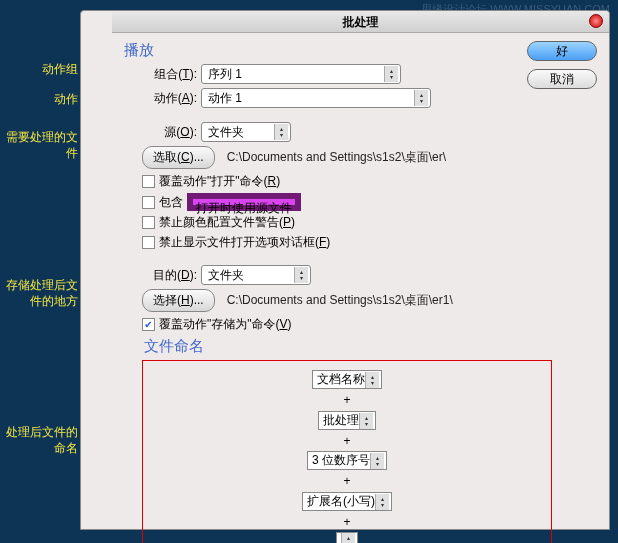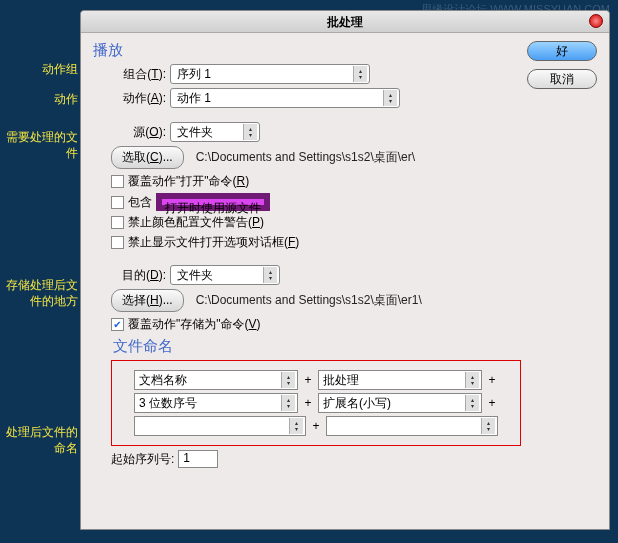--- a/index.html
+++ b/index.html
@@ -1,40 +1,40 @@
 <!DOCTYPE html>
 <html><head>
 <meta charset="utf-8">
 <style>
 * { box-sizing: border-box; margin: 0; padding: 0; }
 body { background: #0d3355; font-family: "Microsoft YaHei", Arial, sans-serif; font-size: 12px; width: 618px; height: 543px; position: relative; }
 .watermark { position: absolute; top: 2px; right: 8px; color: #3a5c7a; font-size: 11px; }
 .labels { position: absolute; left: 2px; top: 0; width: 78px; color: #f5e642; font-size: 12px; line-height: 1.3; }
 .label { position: absolute; text-align: right; right: 2px; }
-.dialog { position: absolute; left: 80px; top: 10px; width: 530px; height: 520px; background: #efeaea; border: 1px solid #888; border-radius: 4px 4px 0 0; }
+.dialog { position: absolute; left: 80px; top: 10px; width: 530px; height: 520px; background: #efeaea; border: 1px solid #888; border-radius: 4px 4px 0 0; padding-left: 31px; }
 .titlebar { height: 22px; background: linear-gradient(#e8e8e8,#d0d0d0); border-bottom: 1px solid #aaa; text-align: center; font-weight: bold; line-height: 22px; position: relative; border-radius: 4px 4px 0 0; }
 .close-btn { position: absolute; right: 6px; top: 3px; width: 14px; height: 14px; border-radius: 50%; background: radial-gradient(#ff8888,#cc0000); border: 1px solid #800; }
 .content { padding: 8px 12px; position: relative; }
 .side-btns { position: absolute; right: 12px; top: 8px; width: 70px; }
 .aqua-btn { display: block; width: 70px; height: 20px; margin-bottom: 8px; border-radius: 10px; border: 1px solid #666; text-align: center; line-height: 18px; font-size: 12px; cursor: pointer; }
 .aqua-ok { background: linear-gradient(#9cd4ff,#4a9ff5); }
 .aqua-cancel { background: linear-gradient(#fafafa,#dcdcdc); }
 .section-label { color: #4169c9; font-size: 15px; margin-bottom: 4px; }
 .row { display: flex; align-items: center; margin: 4px 0 4px 18px; gap: 4px; }
 .row-label { min-width: 55px; text-align: right; }
 .combo { display: inline-flex; align-items: center; background: #fff; border: 1px solid #888; border-radius: 3px; height: 20px; padding: 0 2px 0 6px; }
 .combo-text { flex: 1; }
 .spinner { width: 14px; height: 16px; background: #e0e0e0; border-left: 1px solid #aaa; display: flex; flex-direction: column; justify-content: center; align-items: center; font-size: 6px; line-height: 6px; color: #333; }
 .pill-btn { display: inline-block; padding: 2px 10px; border-radius: 10px; background: linear-gradient(#fafafa,#d8d8d8); border: 1px solid #888; cursor: pointer; }
 .cb-row { display: flex; align-items: center; margin: 3px 0 3px 18px; gap: 4px; }
 .cb { width: 13px; height: 13px; border: 1px solid #888; background: #fff; display: inline-flex; align-items: center; justify-content: center; font-size: 10px; color: #2060e0; }
 .path-text { color: #222; margin-left: 8px; }
 .inline-input { background: #d946ef; border: 6px solid #701a75; padding: 1px 3px; height: 18px; }
 .naming-box { border: 1px solid #d00; margin: 4px 0 4px 18px; padding: 6px; width: 410px; }
-.naming-row { display: flex; align-items: center; gap: 4px; margin: 3px 16px; }
+.naming-row { display: flex; align-items: center; gap: 4px; margin: 3px 5px; flex-direction: column; }
 .naming-combo { flex: 1; display: flex; align-items: center; background: #fff; border: 1px solid #888; height: 20px; padding: 0 2px 0 4px; }
 .plus { width: 12px; text-align: center; }
 .u { text-decoration: underline; }
 .short-input { width: 40px; background: #fff; border: 1px solid #888; height: 18px; padding: 0 4px; }
 </style>
 </head>
 <body>
 
 <div class="watermark">思缘设计论坛  WWW.MISSYUAN.COM</div>
 

